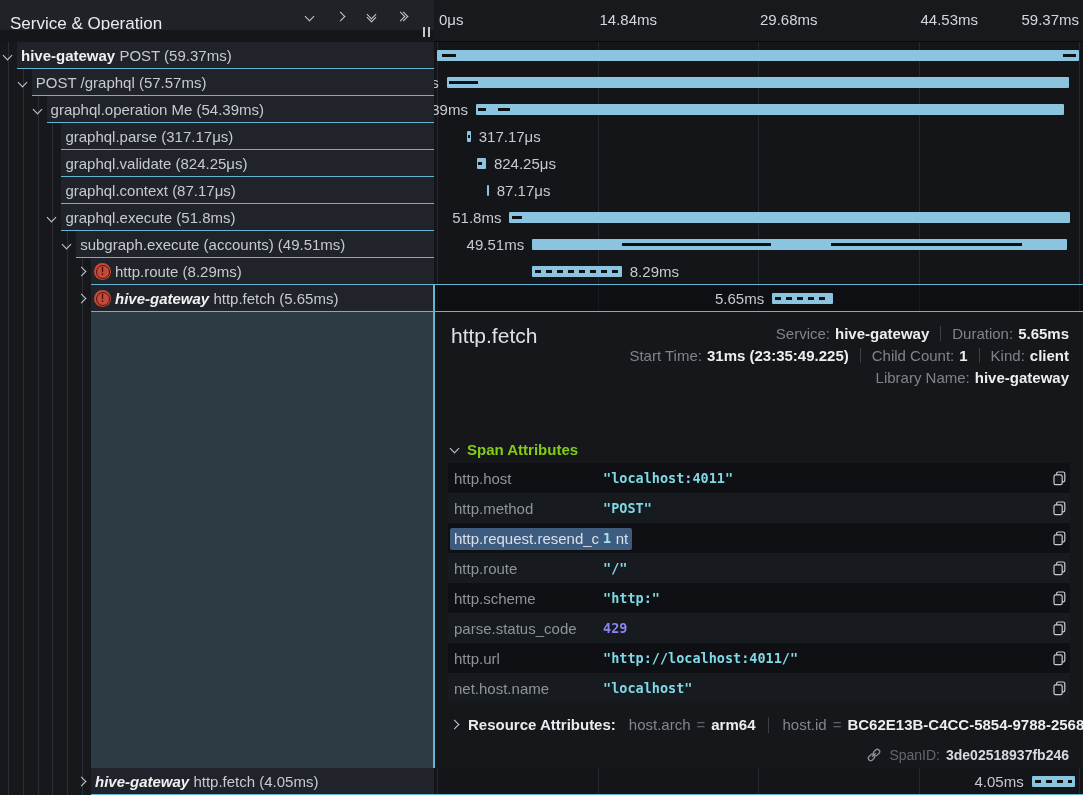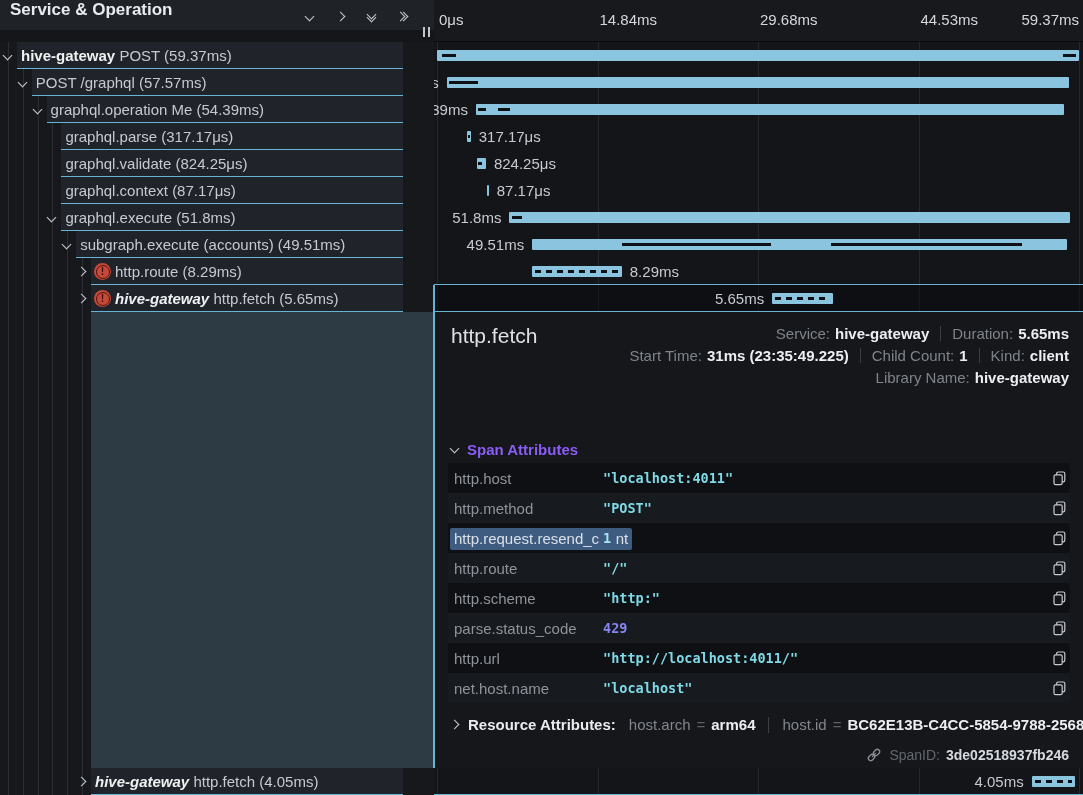--- a/index.html
+++ b/index.html
@@ -2,39 +2,39 @@
 <html><head>
 <meta charset="utf-8">
 <style>
   html,body{margin:0;padding:0;background:#0b0c0f;}
   .app{position:relative;width:1083px;height:795px;background:#101216;overflow:hidden;
        font-family:"Liberation Sans",sans-serif;color:#c9ccd1;}
 
   
   .lpanel{position:absolute;left:0;top:0;width:434px;height:795px;background:#16181c;overflow:hidden;}
   .lheader{position:absolute;left:0;top:0;width:100%;height:30px;background:#1f2328;z-index:6;}
-  .lheader-title{position:absolute;left:10px;top:0;font-size:17px;font-weight:bold;color:#e9ebee;white-space:nowrap;}
+  .lheader-title{position:absolute;left:10px;top:14px;font-size:17px;font-weight:normal;color:#e9ebee;white-space:nowrap;}
   .lhicons{position:absolute;right:26px;top:10px;display:flex;gap:19px;align-items:center;z-index:7;}
   .lhicons .icnbtn{display:flex;align-items:center;justify-content:center;width:12px;height:12px;cursor:pointer;}
   .lsubstrip{position:absolute;left:0;top:30px;width:100%;height:12px;background:#14161a;z-index:6;}
   .splitter{position:absolute;right:4px;top:27px;display:flex;gap:3px;z-index:8;cursor:col-resize;}
   .splitter i{width:2px;height:10px;background:#c2c5ca;display:block;}
 
   .chev{width:7px;height:7px;border-right:1.7px solid #c8ccd2;border-bottom:1.7px solid #c8ccd2;display:inline-block;box-sizing:border-box;}
   .chev.down{transform:rotate(45deg);}
   .chev.right{transform:rotate(-45deg);}
   .dblcol{display:flex;flex-direction:column;}
   .dblcol .chev{margin-top:-4px;}
   .dblcol .chev:first-child{margin-top:0;}
   .dblrow{display:flex;}
   .dblrow .chev{margin-left:-4px;}
   .dblrow .chev:first-child{margin-left:0;}
 
   .guide{position:absolute;top:42px;bottom:0;width:1px;background:#2b2f35;z-index:1;}
-  .trow{position:absolute;left:0;width:403px;height:27px;z-index:3;}
+  .trow{position:absolute;left:0;width:434px;height:27px;z-index:3;}
   .trow-fill{position:absolute;top:0;right:0;bottom:0;background:#20242a;border-bottom:1.5px solid #66b4d6;box-sizing:border-box;}
   .trow .chev{position:absolute;z-index:4;}
   .trow .chev.down{top:10px;}
   .trow .chev.right{top:10px;}
   .trow-label{position:absolute;top:4.5px;font-size:15px;white-space:nowrap;z-index:4;color:#c6cad0;}
   .svc{color:#eff1f3;font-weight:bold;}
   .svc.it{font-style:italic;}
   .err-icon{position:absolute;top:5px;width:17px;height:17px;border-radius:50%;background:#c64a39;z-index:4;}
   .err-icon:before{content:"";position:absolute;inset:1.5px;border:1.6px solid #4e150d;border-radius:50%;}
   .err-icon:after{content:"!";position:absolute;left:0;right:0;top:1.5px;text-align:center;font-size:10.5px;font-weight:700;color:#42100a;}
@@ -55,21 +55,21 @@
   .bar-label{position:absolute;top:5px;font-size:15px;color:#c6cad0;white-space:nowrap;}
 
   
   .detail{position:absolute;left:0;top:312px;width:649px;height:456px;background:#15171b;z-index:4;box-sizing:border-box;}
   .dtitle{position:absolute;left:17px;top:12px;font-size:21px;color:#dde0e4;}
   .dmeta{position:absolute;right:14px;top:13px;display:flex;flex-direction:column;align-items:flex-end;gap:5px;}
   .mline{display:flex;align-items:center;font-size:15px;white-space:nowrap;}
   .mlabel{color:#7f848b;}
   .mvalue{color:#eceef0;font-weight:bold;margin-left:5px;}
   .msep{width:1px;height:15px;background:#3b3f46;margin:0 11px;}
-  .sechead{position:absolute;left:17px;top:129px;display:flex;align-items:center;font-size:15px;font-weight:bold;color:#8b5cf6;cursor:pointer;}
+  .sechead{position:absolute;left:17px;top:129px;display:flex;align-items:center;font-size:15px;font-weight:bold;color:#84cc16;cursor:pointer;}
   .sechead .chev{margin-right:9px;margin-top:-3px;}
   .attrs{position:absolute;left:14px;top:151px;width:622px;}
   .arow{display:flex;align-items:center;height:30px;}
   .arow.odd{background:#0e1013;}
   .arow.even{background:#171a1f;}
   .akey{width:149px;padding-left:6px;font-size:15px;color:#8f949b;flex:none;white-space:nowrap;}
   .akey .ksel{background:#3e5c80;color:#dae0e7;padding:2px 4px 3px;margin-left:-4px;border-radius:2px;}
   .aval{flex:1;font-family:"DejaVu Sans Mono",monospace;font-size:13.5px;white-space:nowrap;font-weight:bold;}
   .aval.str{color:#7fd9e6;}
   .aval.num{color:#8a86f0;}

